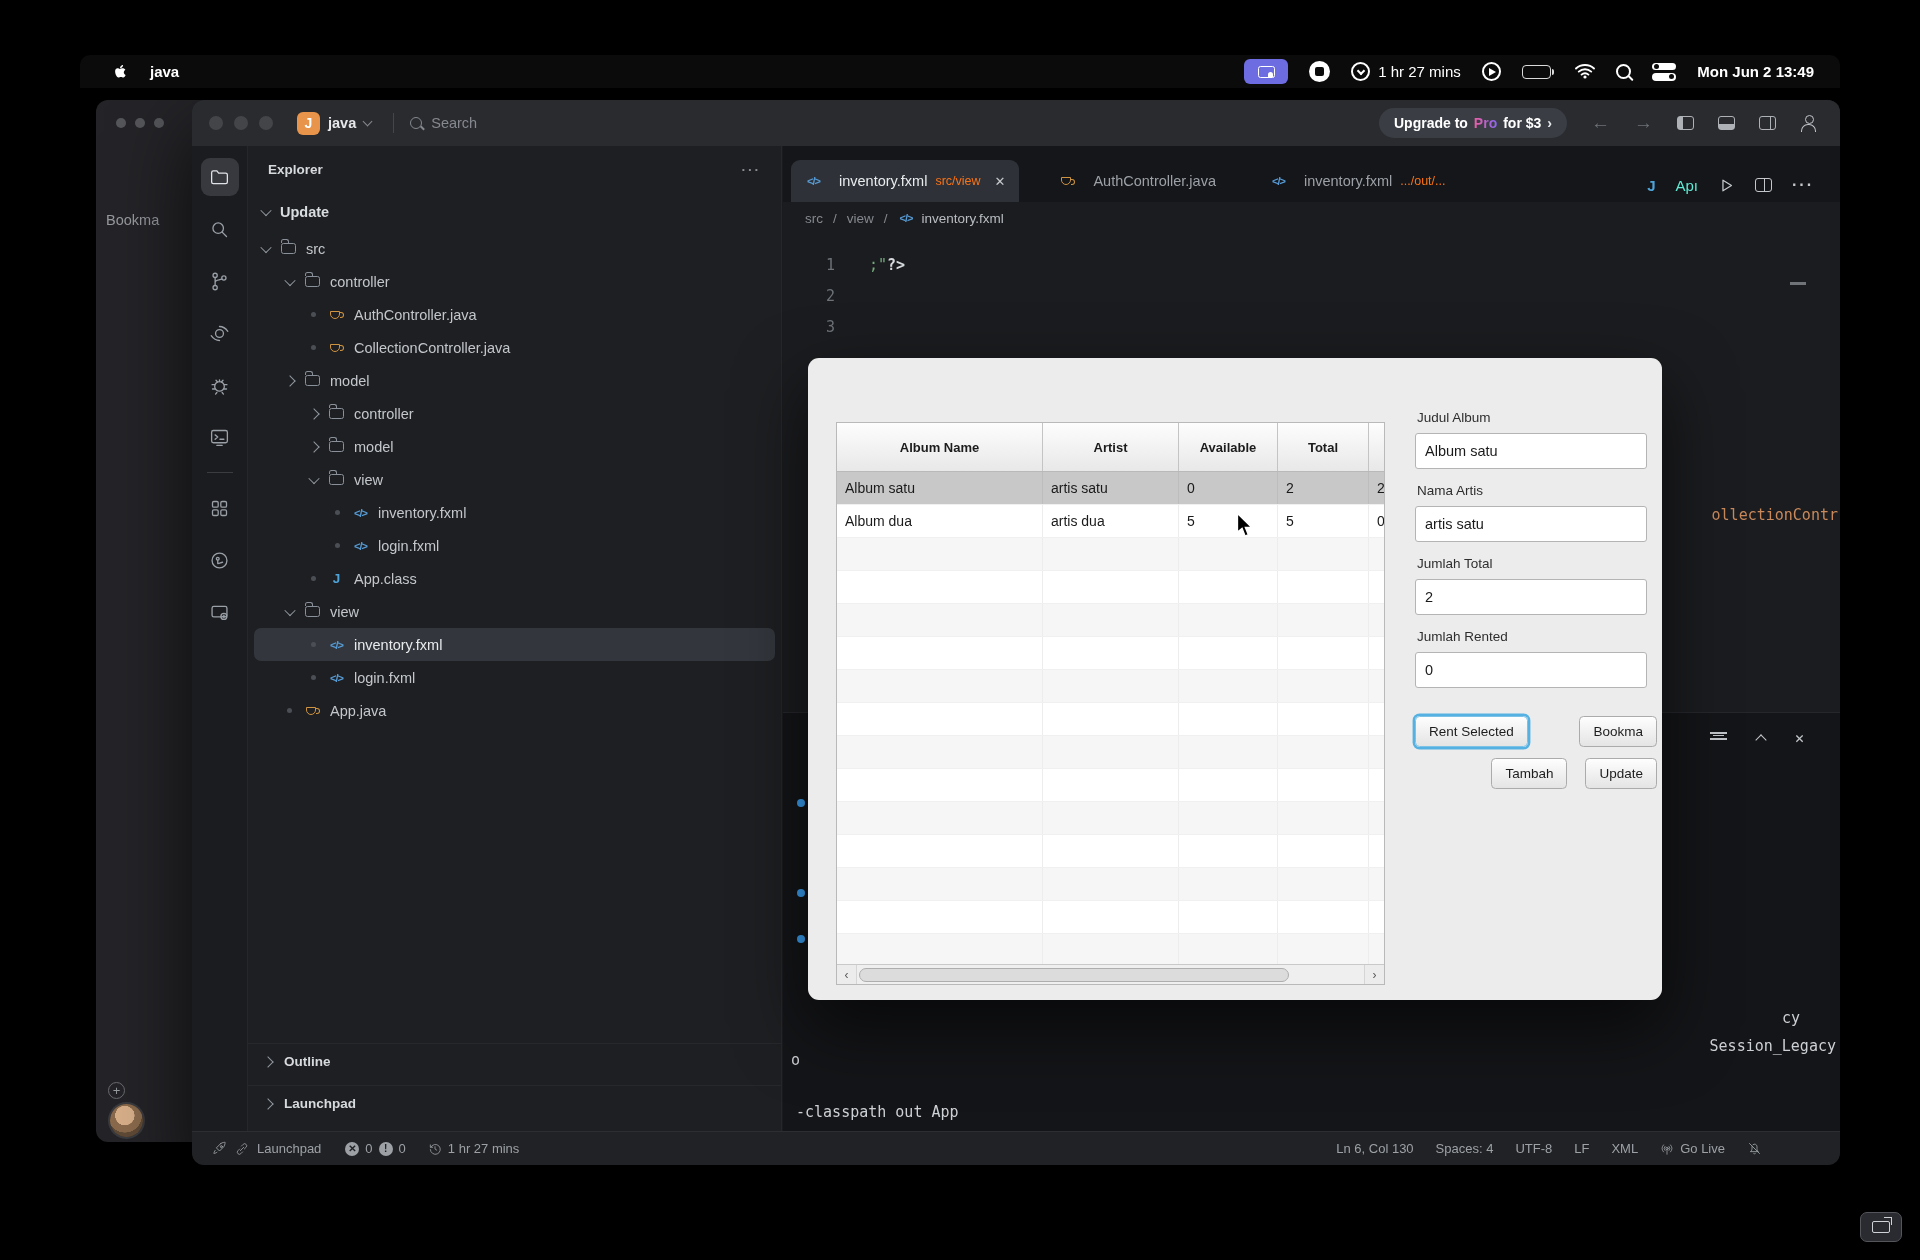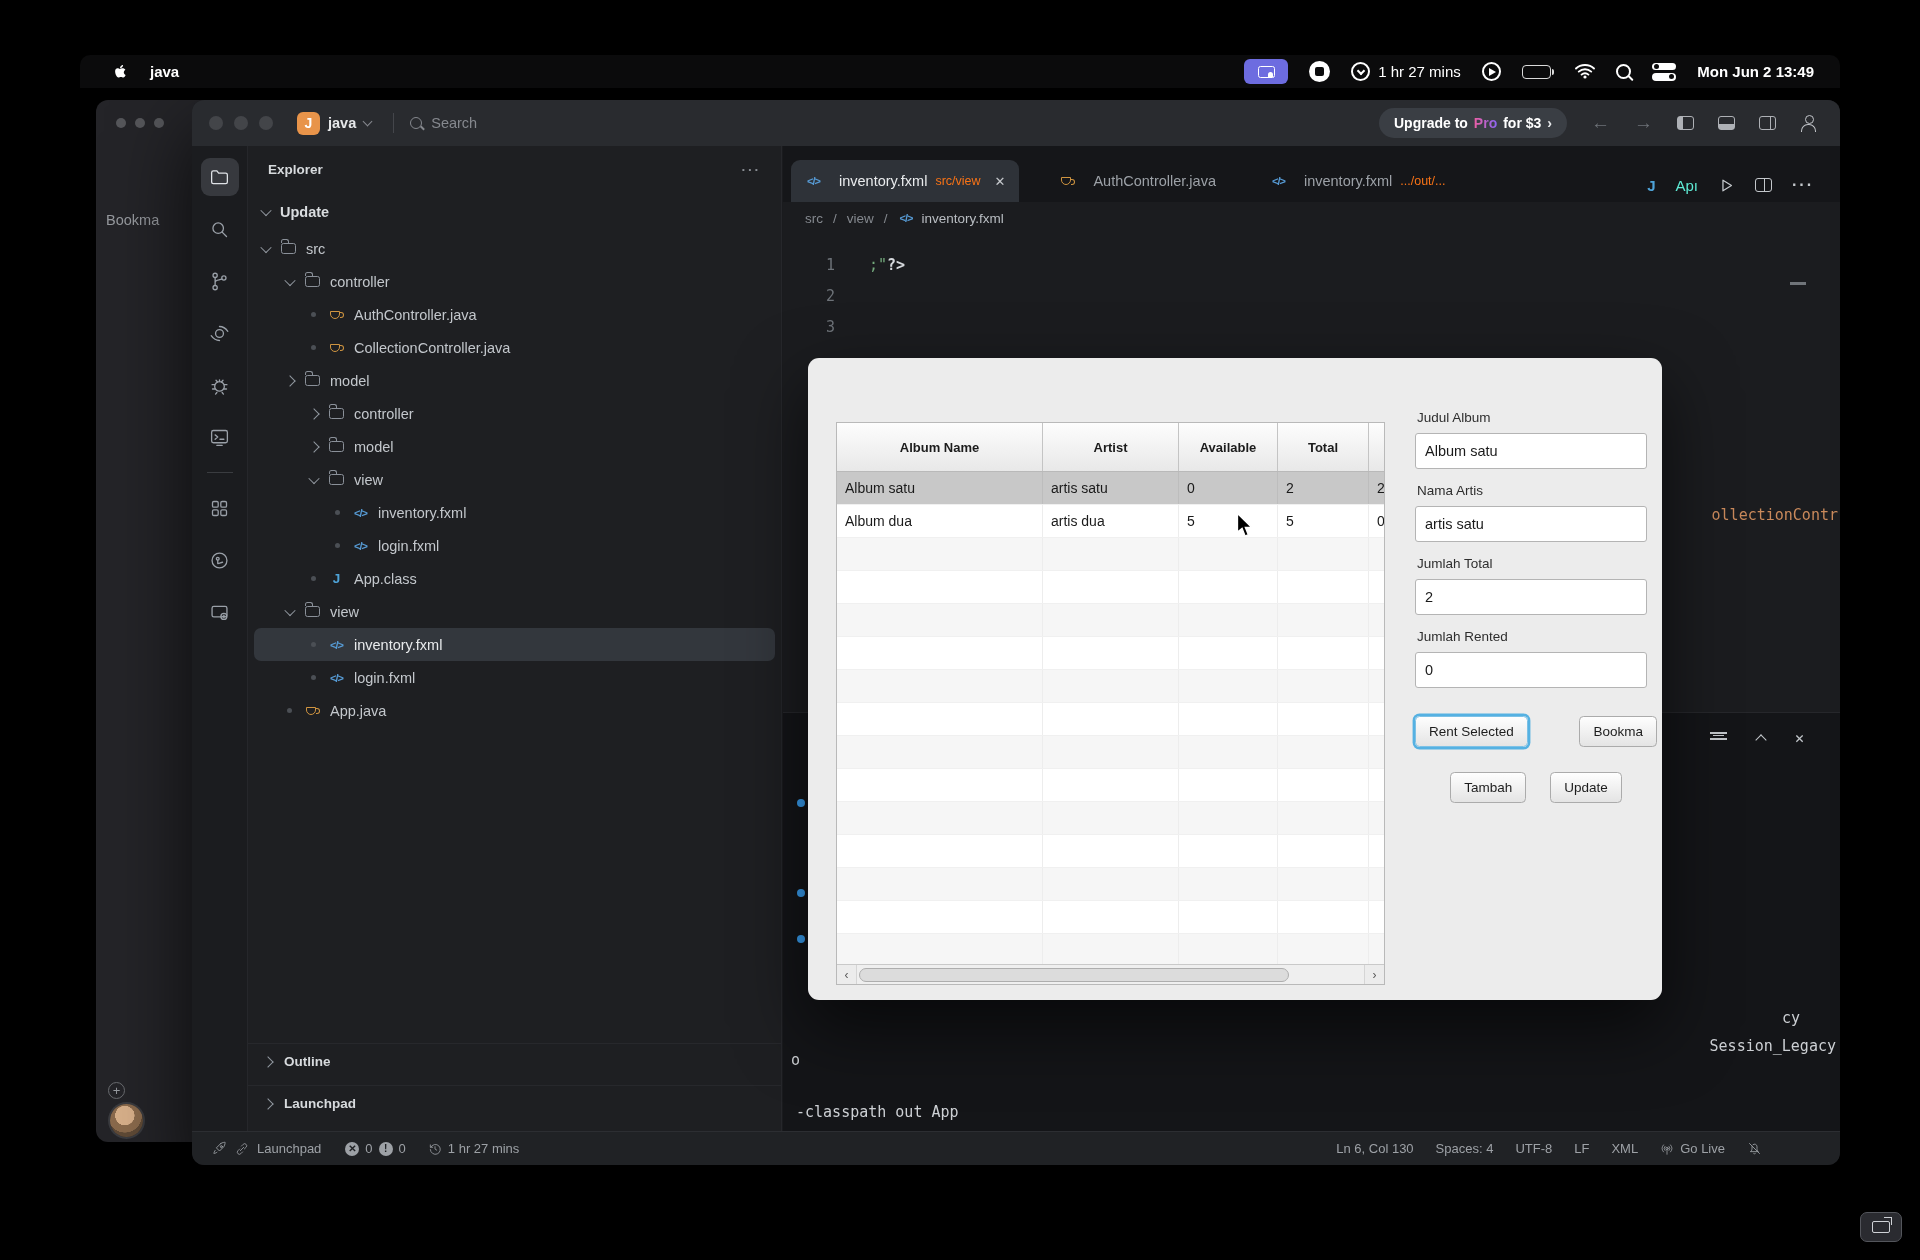--- a/index.html
+++ b/index.html
@@ -177,21 +177,21 @@
   .rows .tr:nth-child(odd){background:#f6f6f6}
   .hscroll{position:absolute;left:0;right:0;bottom:0;height:20px;background:#efefef;border-top:1px solid #c9c9c9;display:flex;align-items:center}
   .harr{width:20px;height:100%;display:flex;align-items:center;justify-content:center;color:#595959;font-size:12px;background:#ececec}
   .harr.l{border-right:1px solid #d5d5d5}.harr.r{margin-left:auto;border-left:1px solid #d5d5d5}
   .hthumb{width:430px;height:14px;margin-left:2px;background:#dcdcdc;border:1px solid #aeaeae;border-radius:8px}
   .jform{position:absolute;left:607px;top:52px;width:242px}
   .jlabel{font-size:13.5px;color:#2e2e2e;margin:14px 0 8px 2px}
   .jfield{width:232px;height:36px;background:#fff;border:1px solid #b4b4b4;border-radius:3px;padding:0 9px;font-size:14.5px;color:#1a1a1a;
     font-family:"Liberation Sans",sans-serif}
   .btnrow{display:flex;justify-content:flex-start;gap:14px;margin-top:28px}
-  .btnrow.second{justify-content:center;gap:24px;margin-top:25px}
+  .btnrow.second{justify-content:flex-end;gap:18px;margin-top:11px}
   .jbtn{height:31px;padding:0 13px;background:linear-gradient(#fefefe,#e4e4e4);border:1px solid #ababab;border-radius:4.5px;
     font-size:13.5px;color:#1d1d1d;font-family:"Liberation Sans",sans-serif}
   .jbtn.focus{box-shadow:0 0 0 2.4px #55b1e2;border-color:#7cc1e6}
   .mcursor{position:absolute;left:1236px;top:512px;z-index:9}
 </style>
 </head>
 <body>
 
 <div class="menubar">
   <div class="mb-left">

